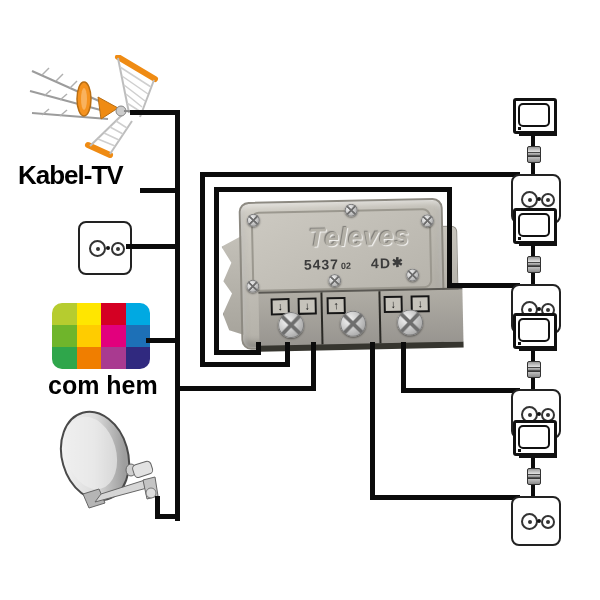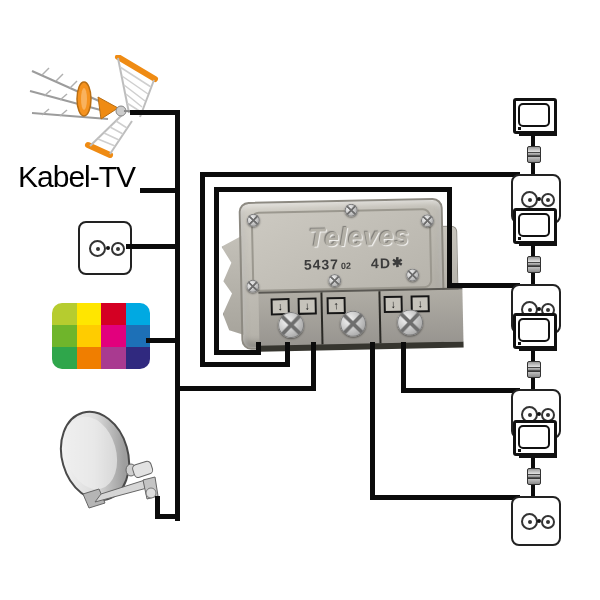--- a/index.html
+++ b/index.html
@@ -3,21 +3,21 @@
 <meta charset="utf-8">
 <style>
   html,body{margin:0;padding:0;background:#fff;}
   .canvas{position:relative;width:600px;height:600px;background:#fff;overflow:hidden;
           font-family:"Liberation Sans",sans-serif;}
   
   #wire-layer{position:absolute;inset:0;z-index:3;pointer-events:none;}
   .wire{position:absolute;background:#0b0b0b;}
   
   .ant-svg{position:absolute;left:28px;top:55px;z-index:2;}
-  .kabel-label{position:absolute;left:18px;top:160px;z-index:2;font-size:30px;font-weight:normal;
+  .kabel-label{position:absolute;left:18px;top:160px;z-index:2;font-size:26px;font-weight:bold;
                color:#000;letter-spacing:-1px;}
   .dish-svg{position:absolute;left:55px;top:410px;z-index:2;}
   
   .ch-logo{position:absolute;left:52px;top:303px;width:98px;height:66px;border-radius:10px;
            overflow:hidden;display:grid;grid-template-columns:repeat(4,1fr);grid-template-rows:repeat(3,1fr);z-index:2;}
   .ch-cell{width:100%;height:100%;}
   .ch-text{position:absolute;left:48px;top:371px;width:110px;font-size:25px;font-weight:bold;color:#000;
            letter-spacing:0px;z-index:2;}
   
   .socket{position:absolute;width:46px;height:46px;background:#fff;border:2px solid #222;
@@ -170,20 +170,21 @@
       <div class="ch-cell" style="background: rgb(0, 169, 226);"></div>
       <div class="ch-cell" style="background: rgb(111, 181, 43);"></div>
       <div class="ch-cell" style="background: rgb(255, 204, 0);"></div>
       <div class="ch-cell" style="background: rgb(226, 0, 125);"></div>
       <div class="ch-cell" style="background: rgb(29, 112, 183);"></div>
       <div class="ch-cell" style="background: rgb(47, 166, 75);"></div>
       <div class="ch-cell" style="background: rgb(240, 126, 0);"></div>
       <div class="ch-cell" style="background: rgb(169, 58, 144);"></div>
       <div class="ch-cell" style="background: rgb(48, 41, 127);"></div>
     </div>
+  <div class="ch-text">com hem</div>
 
   <svg class="dish-svg" width="115" height="108" viewBox="0 0 115 108">
     <defs>
       <linearGradient id="dg" x1="0" y1="0" x2="1" y2="0.4">
         <stop offset="0" stop-color="#fafafa"></stop>
           <stop offset="0.6" stop-color="#dcdcdc"></stop>
         <stop offset="1" stop-color="#9e9e9e"></stop>
       </linearGradient>
     </defs>
     <ellipse cx="40" cy="46" rx="33" ry="45" transform="rotate(-16 40 46)" fill="url(#dg)" stroke="#4a4a4a" stroke-width="2"></ellipse>

